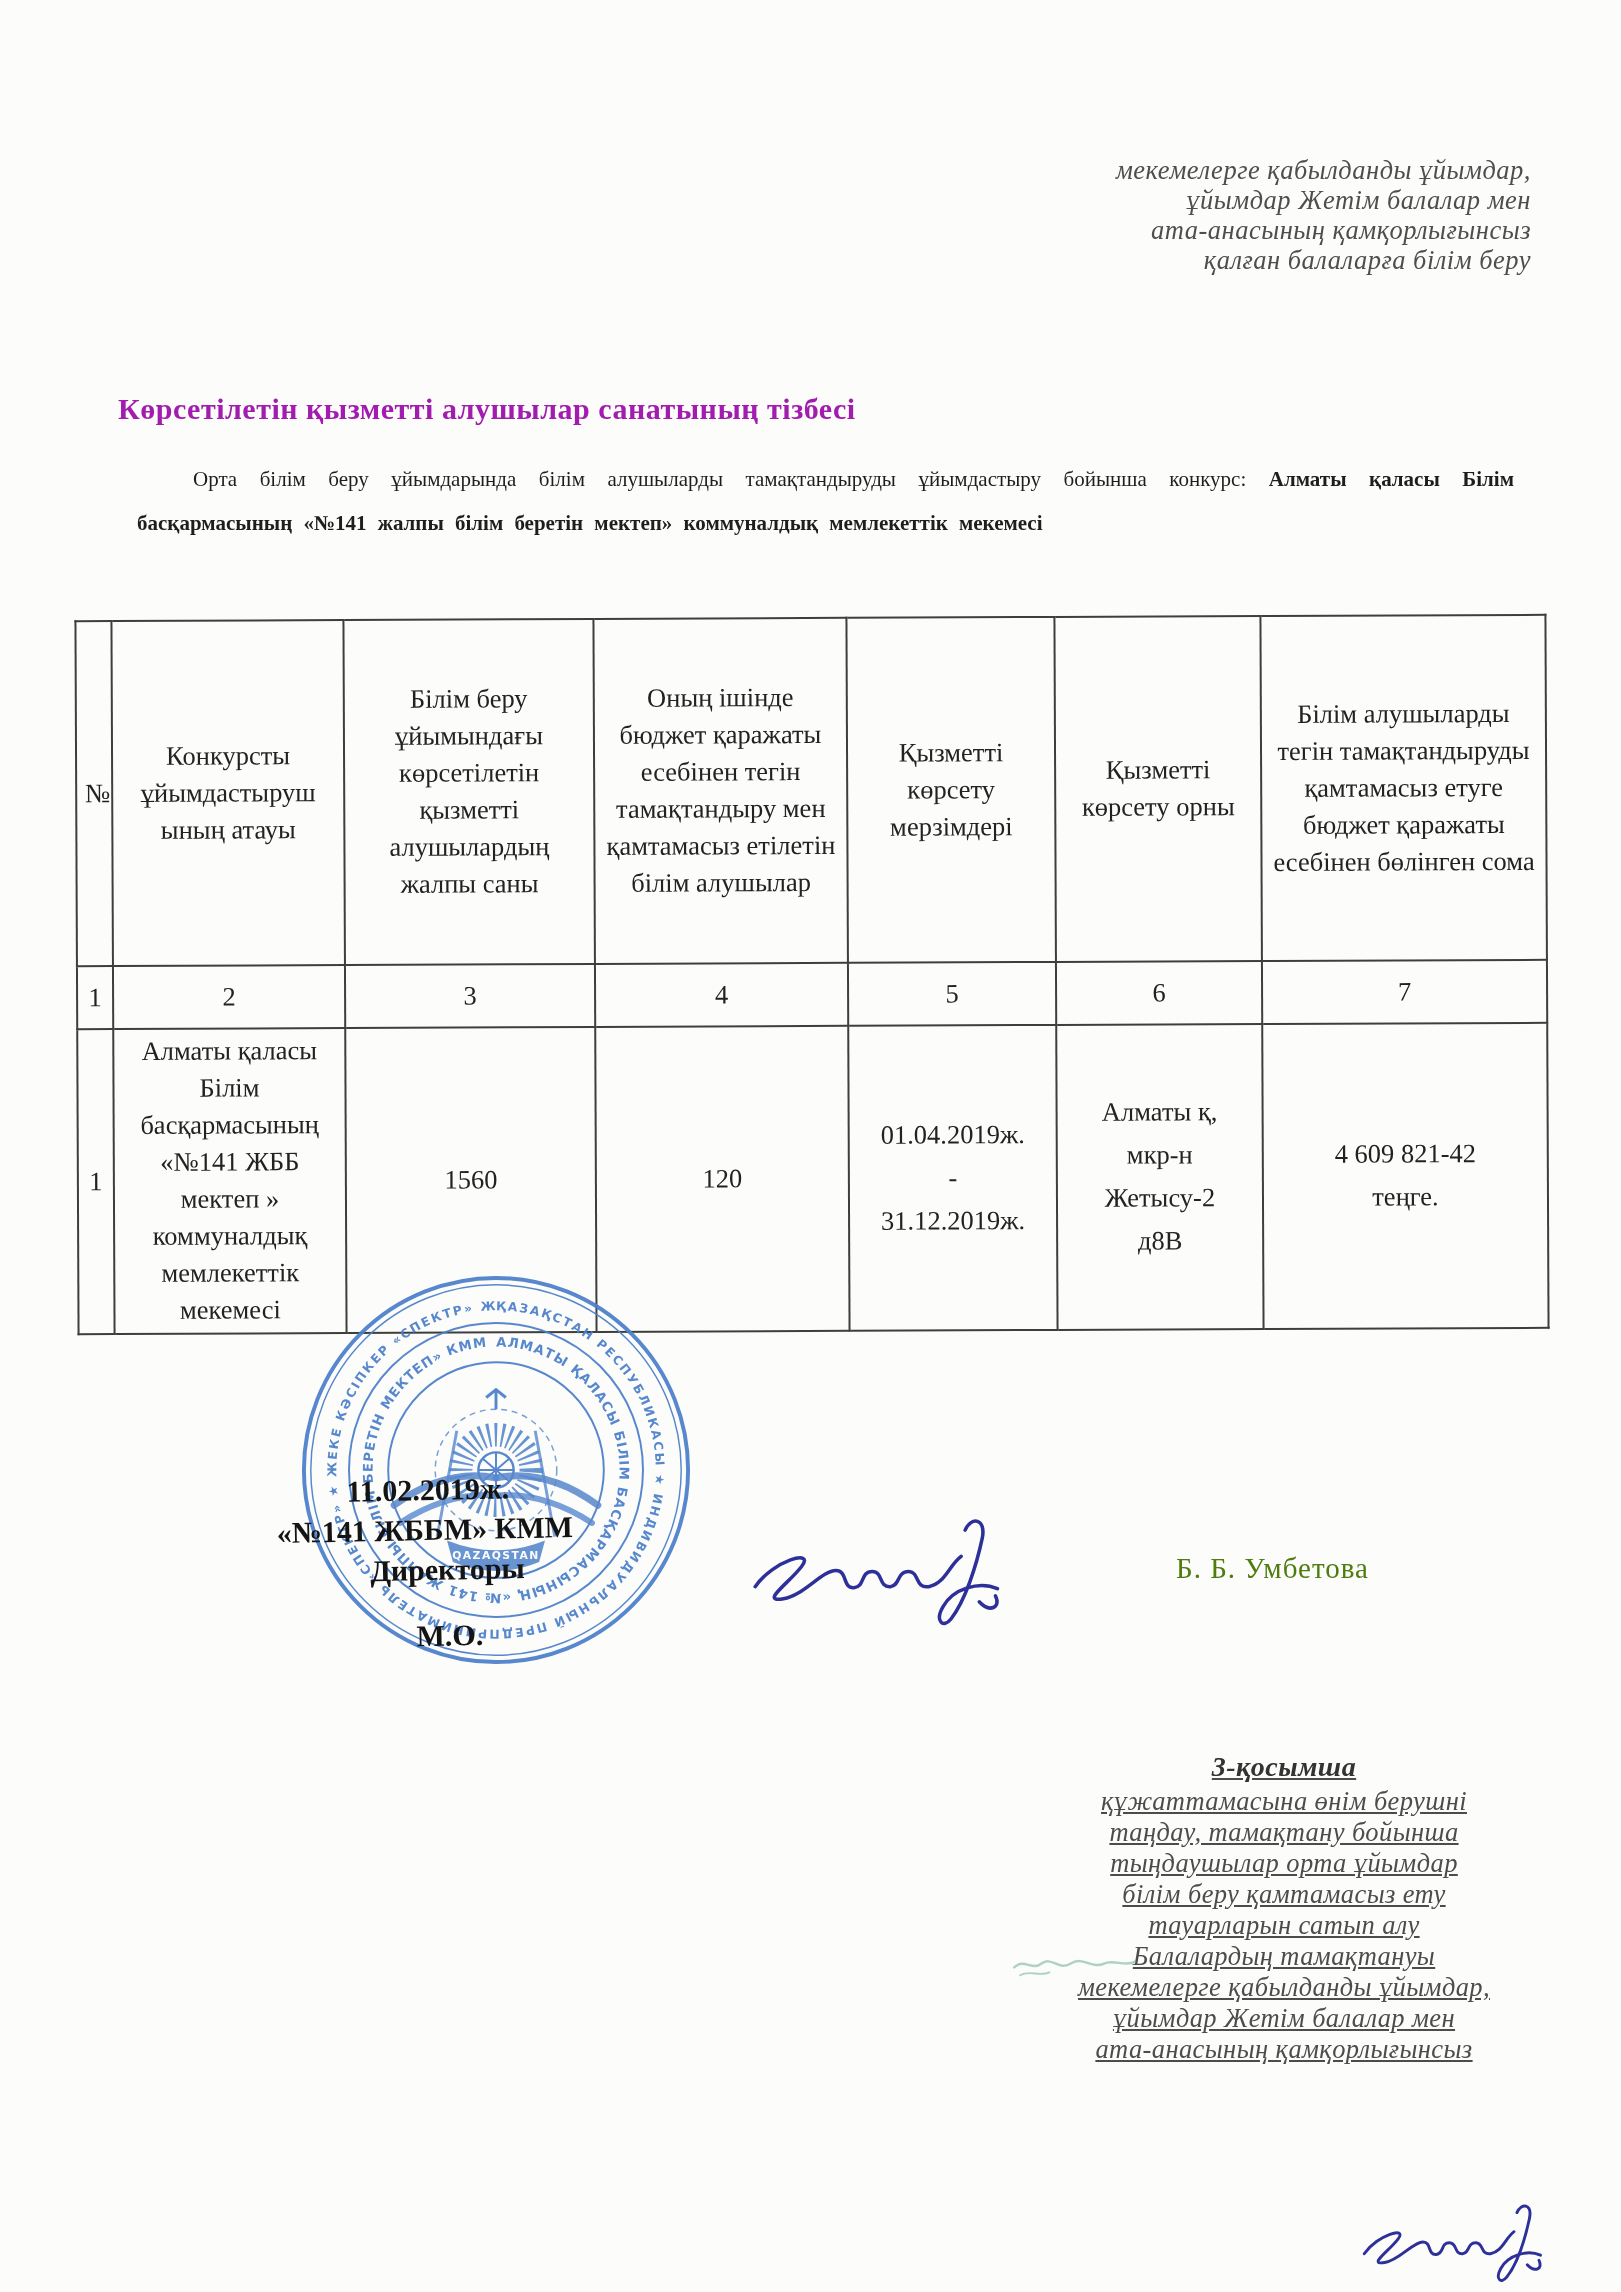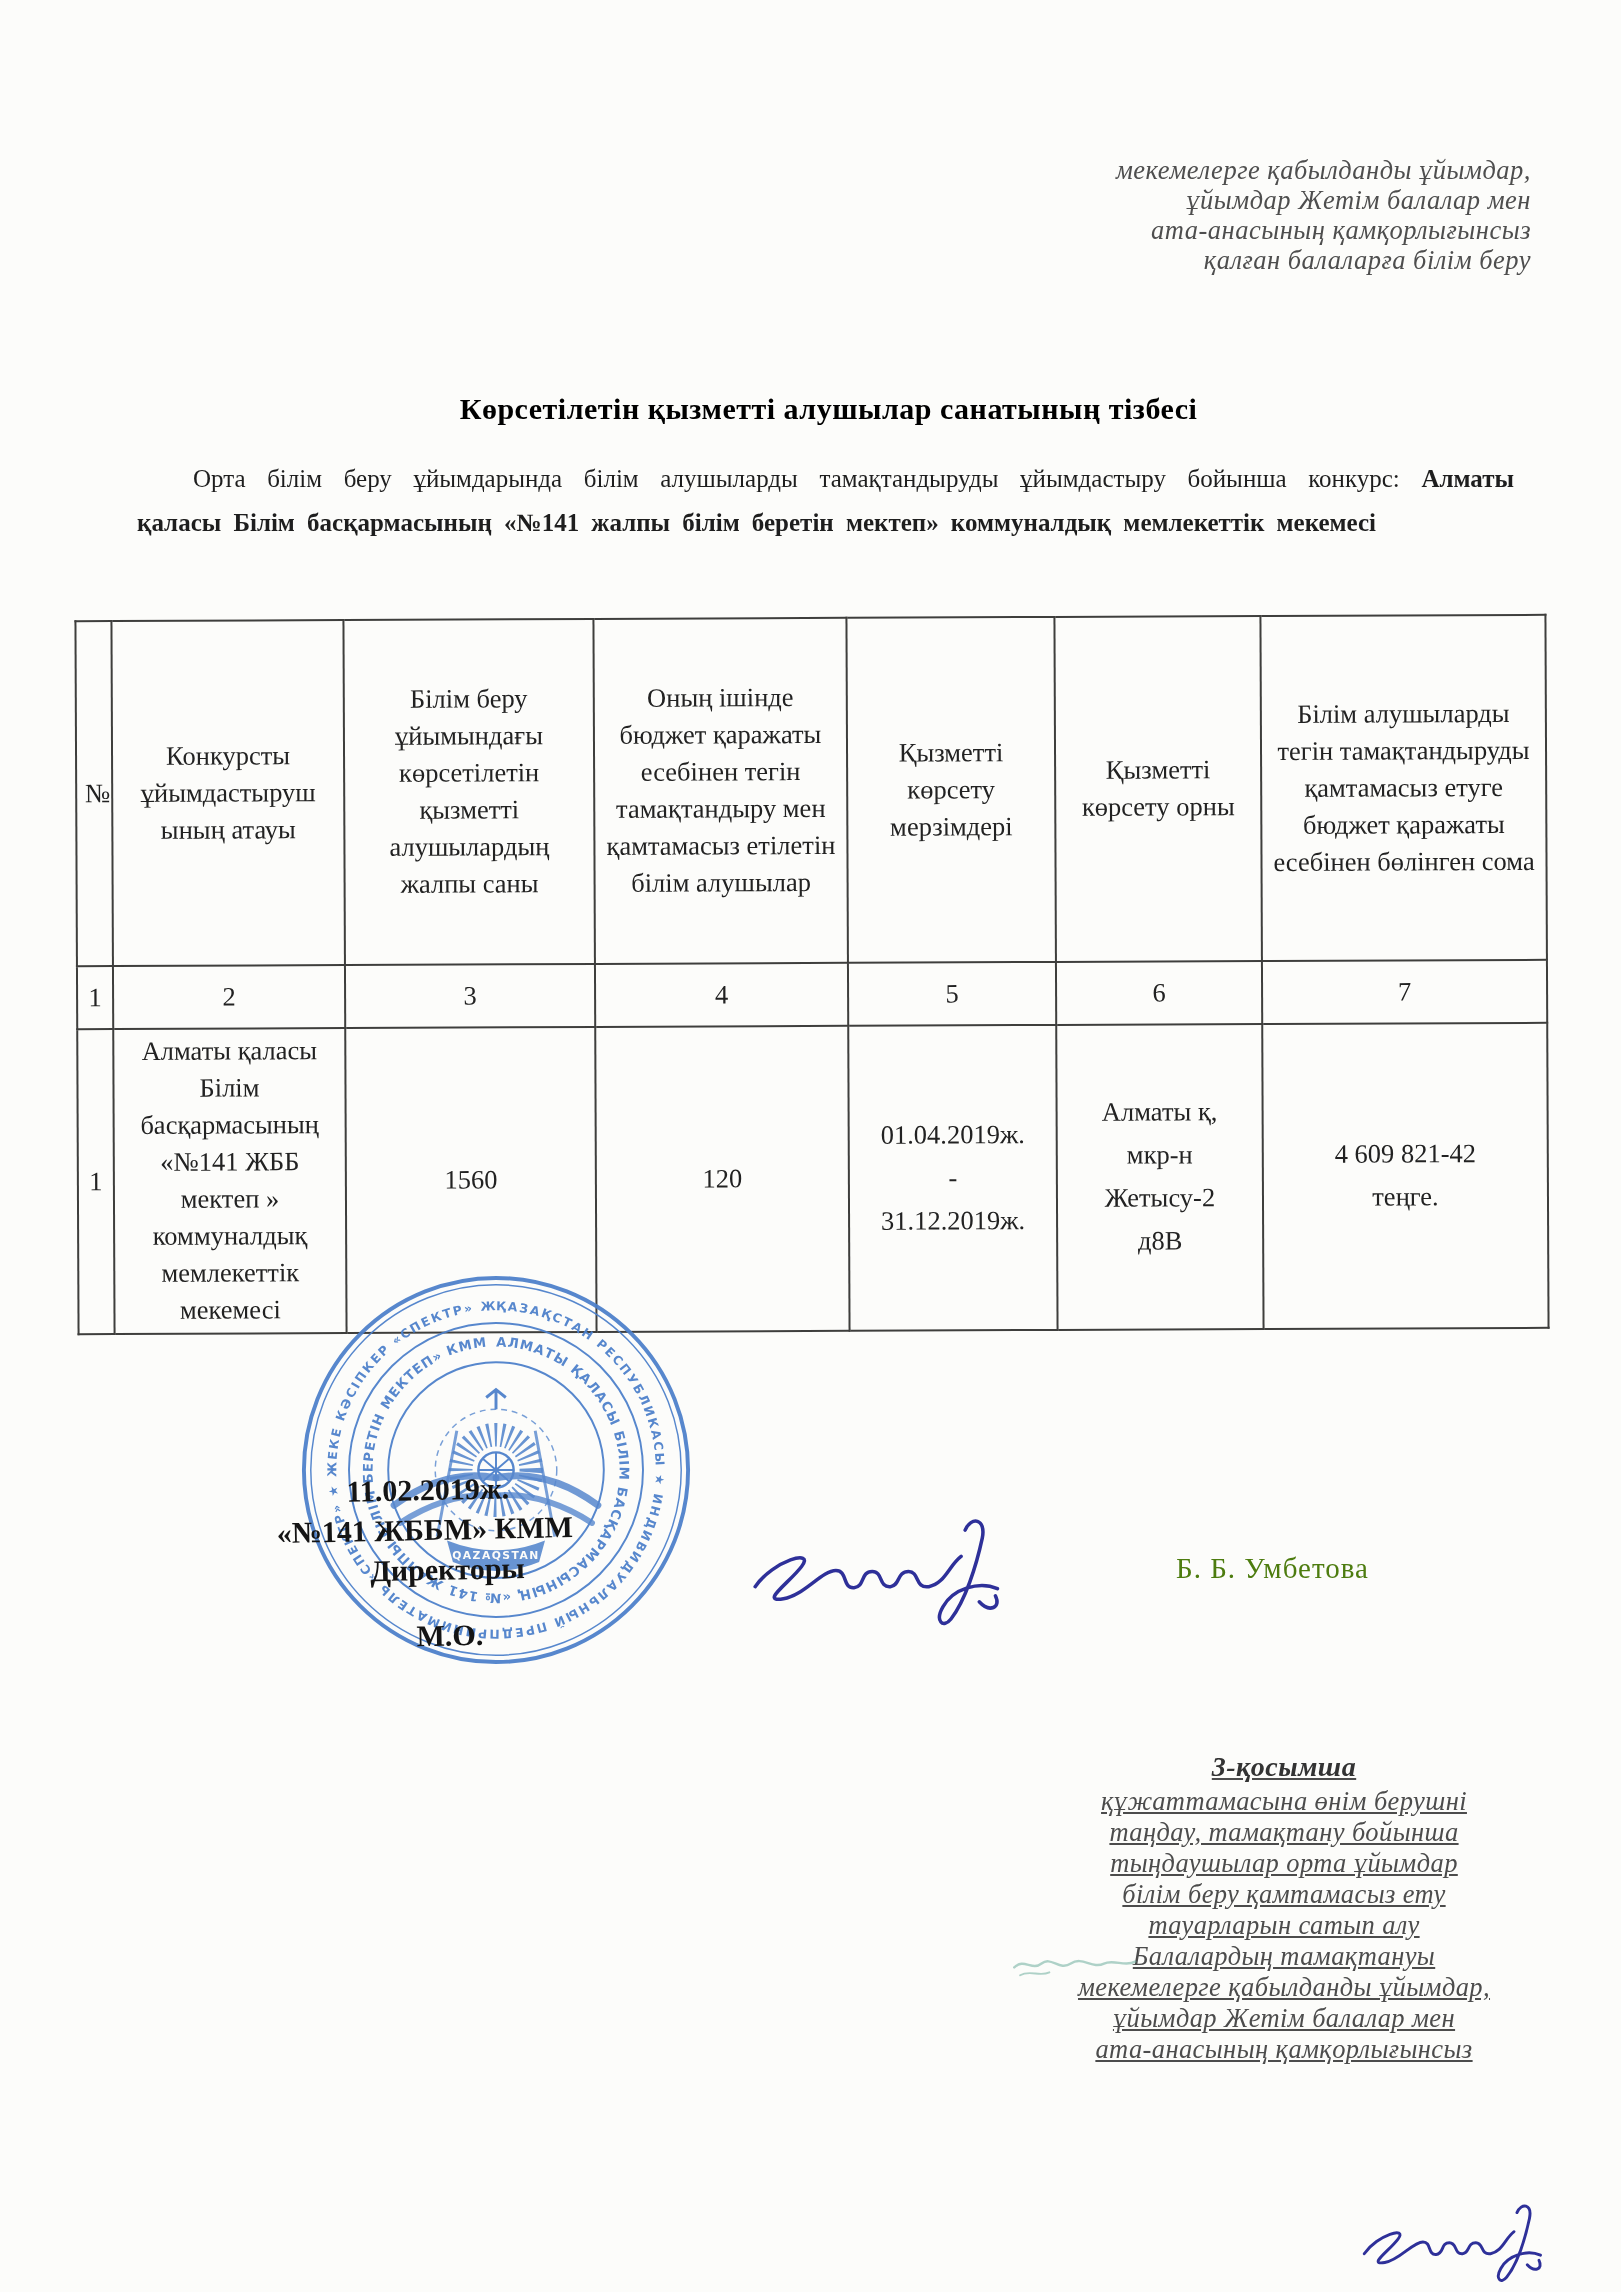--- a/index.html
+++ b/index.html
@@ -11,27 +11,27 @@
   }
   
   .top-note{
     position:absolute;top:155px;right:90px;width:470px;
     font-style:italic;font-size:26.5px;line-height:30px;
     color:#4e4e4e;text-align:right;letter-spacing:0.5px;
   }
   
   .doc-title{
     position:absolute;top:392px;left:118px;width:1421px;
-    text-align:center;font-weight:bold;font-size:30px;color:#000000;
+    font-weight:bold;font-size:30px;color:#a21caf;
     letter-spacing:0.5px;
   }
   
   .intro{
     position:absolute;top:457px;left:137px;width:1377px;
-    font-size:25px;line-height:44px;text-align:justify;text-indent:56px;
+    font-size:21px;line-height:44px;text-align:justify;text-indent:56px;
     color:#1e1e1e;word-spacing:5.9px;
   }
   .intro b{font-weight:bold;}
   
   .tbl-wrap{position:absolute;top:617px;left:76px;width:1470px;transform:rotate(-0.25deg);}
   table.main{
     border-collapse:collapse;table-layout:fixed;width:1470px;
     font-size:26.5px;color:#222;
   }
   table.main td,table.main th{

